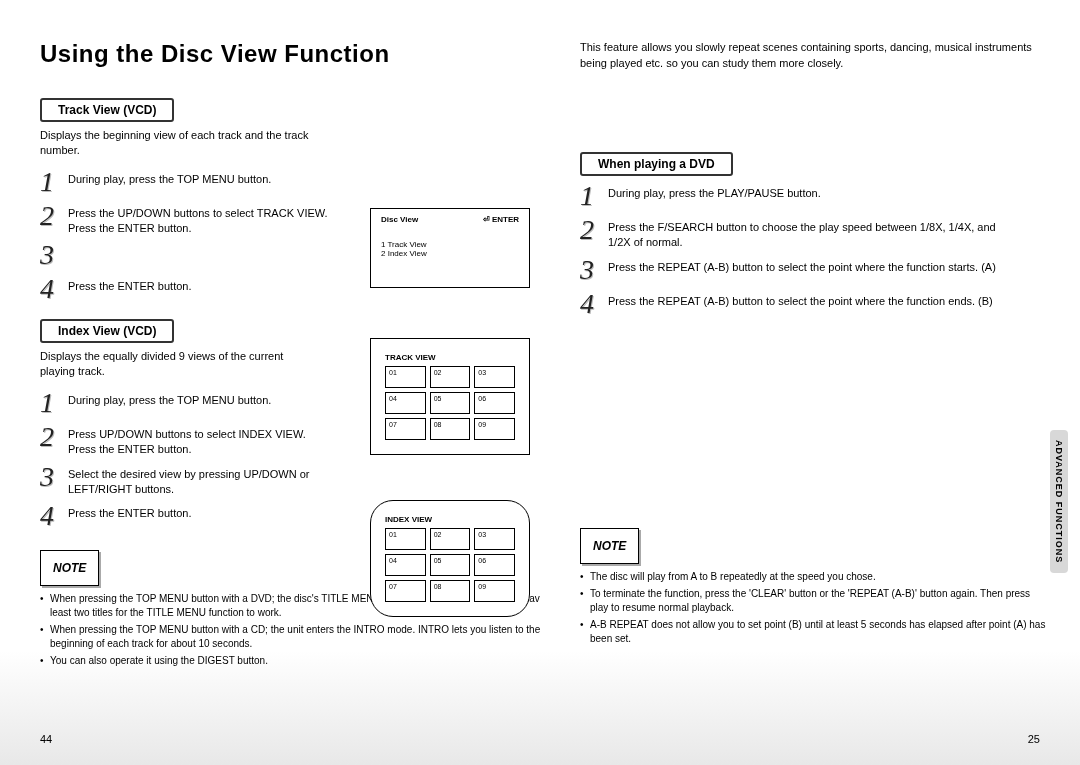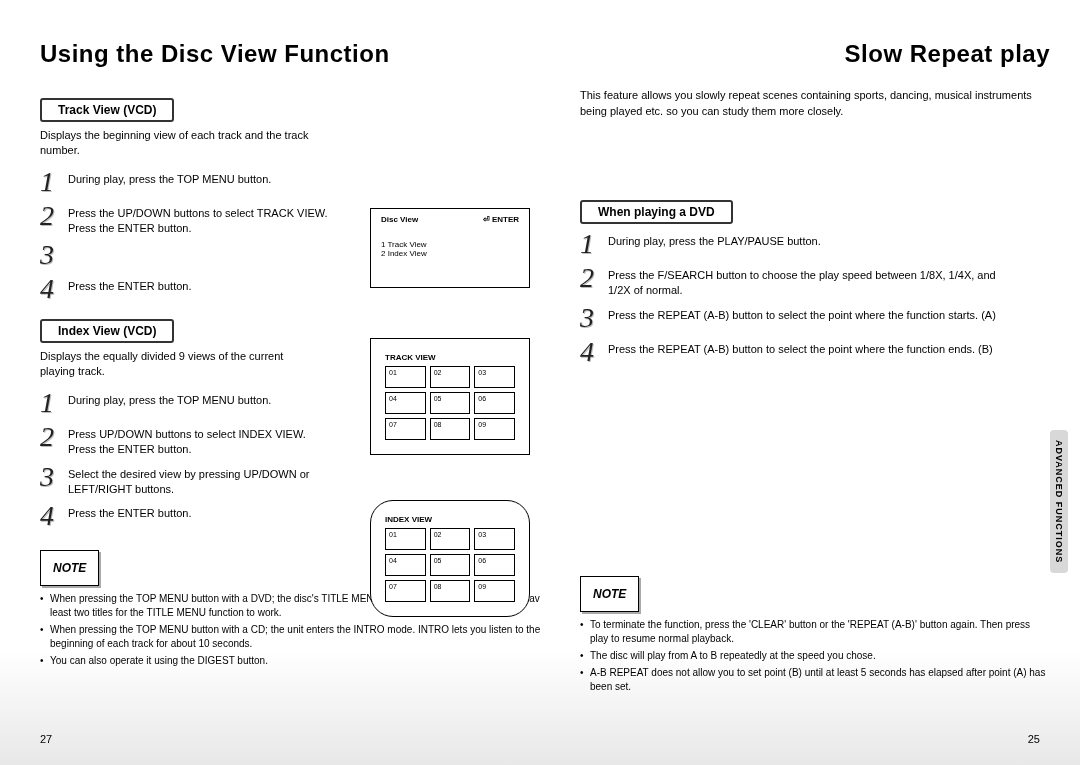--- a/index.html
+++ b/index.html
@@ -147,25 +147,24 @@
         <div class="cell">03</div>
         <div class="cell">04</div>
         <div class="cell">05</div>
         <div class="cell">06</div>
         <div class="cell">07</div>
         <div class="cell">08</div>
         <div class="cell">09</div>
       </div>
     </div>
   </div>
-  <div class="pagenum">27</div>
+  <div class="pagenum">44</div>
 </div>
 
 <div class="page right">
-  <h1>Slow Repeat play</h1>
   <p class="intro">This feature allows you slowly repeat scenes containing sports, dancing, musical instruments being played etc. so you can study them more closely.</p>
 
   <div style="height:40px"></div>
   <div class="pill">When playing a DVD</div>
   <ul class="steps">
     <li>
         <span class="num">1</span>
         <span class="steptext" style="max-width:400px">During play, press the PLAY/PAUSE button.</span>
       </li>
     <li>
@@ -178,20 +177,20 @@
       </li>
     <li>
         <span class="num">4</span>
         <span class="steptext" style="max-width:400px">Press the REPEAT (A-B) button to select the point where the function ends. (B)</span>
       </li>
   </ul>
 
   <div style="height:190px"></div>
   <div class="notebox">NOTE</div>
   <ul class="notes">
+    <li>The disc will play from A to B repeatedly at the speed you chose.</li>
     <li>To terminate the function, press the 'CLEAR' button or the 'REPEAT (A-B)' button again. Then press play to resume normal playback.</li>
-    <li>The disc will play from A to B repeatedly at the speed you chose.</li>
     <li>A-B REPEAT does not allow you to set point (B) until at least 5 seconds has elapsed after point (A) has been set.</li>
   </ul>
 
   <div class="sidetab">ADVANCED FUNCTIONS</div>
   <div class="pagenum">25</div>
 </div>
 
 </body></html>

